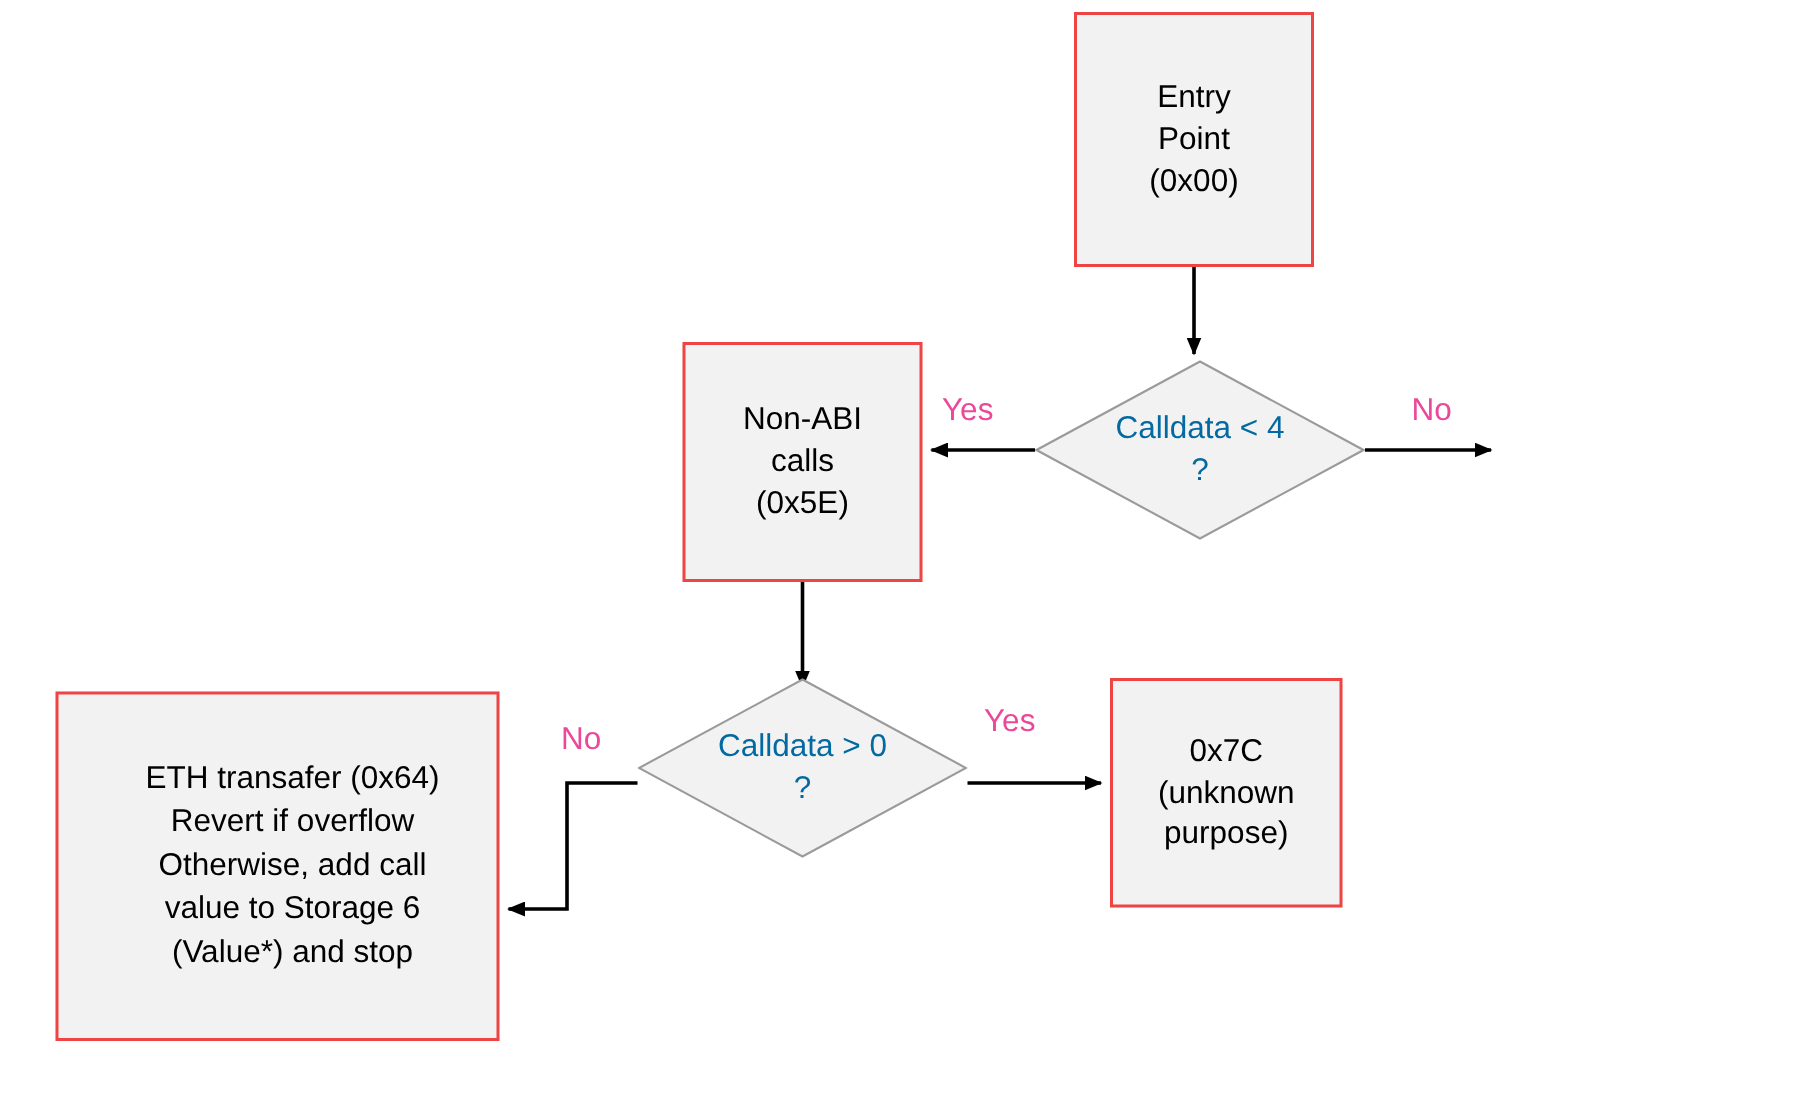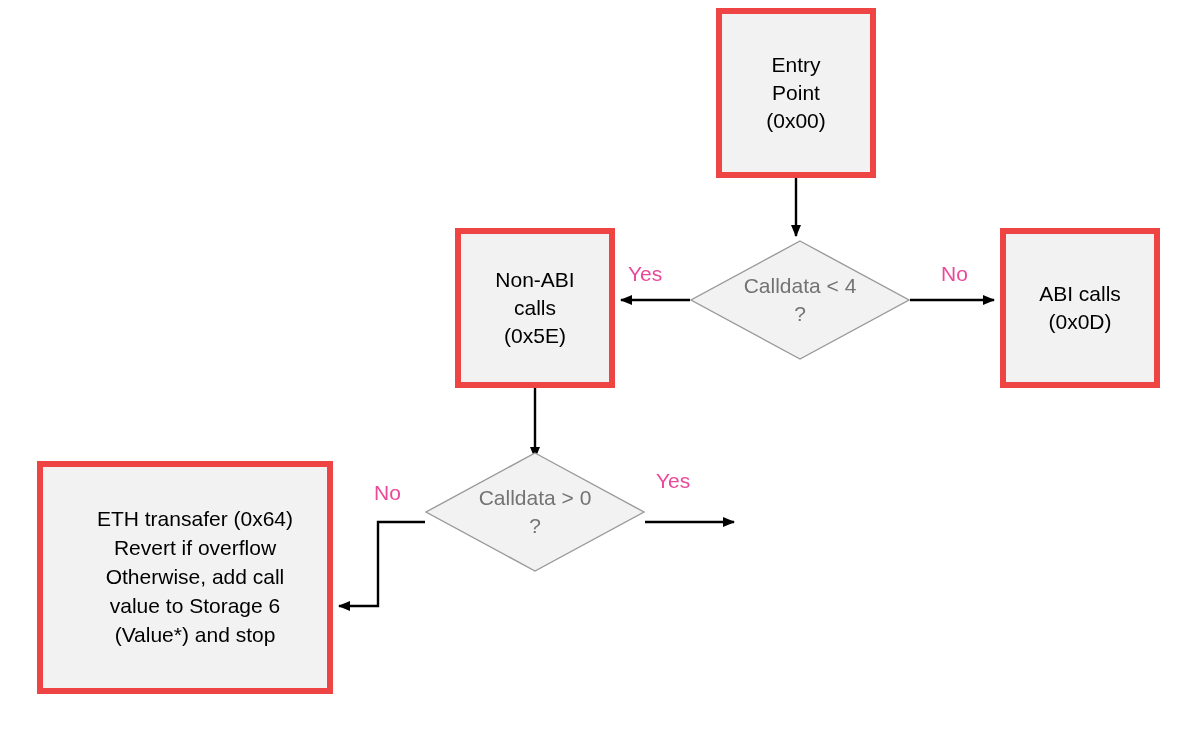--- a/index.html
+++ b/index.html
@@ -23,21 +23,21 @@
     left: 0;
     top: 0;
     width: 1200px;
     height: 735px;
     pointer-events: none;
   }
   .node {
     position: absolute;
     box-sizing: border-box;
     background: #f2f2f2;
-    border: 6px solid #ef4444;
+    border: 2px solid #ef4444;
     display: flex;
     align-items: center;
     justify-content: center;
     text-align: center;
     color: #000000;
     font-size: 21px;
     line-height: 1.33;
     white-space: pre-line;
     z-index: 2;
   }
@@ -60,21 +60,21 @@
     left: 0;
     top: 0;
     width: 100%;
     height: 100%;
     display: flex;
     align-items: center;
     justify-content: center;
     text-align: center;
     font-size: 21px;
     line-height: 1.33;
-    color: #737373;
+    color: #0369a1;
     white-space: pre-line;
   }
   .edge-label {
     position: absolute;
     font-size: 21px;
     color: #ec4899;
     line-height: 1;
     z-index: 3;
     white-space: nowrap;
   }
@@ -131,37 +131,38 @@
   <div class="edge-label" style="left:628px; top:263px;">Yes</div>
 
   <div class="edge-label" style="left:941px; top:263px;">No</div>
 
   <div class="node" style="left:455px; top:228px; width:160px; height:160px;">
     <span class="node-text">Non-ABI
 calls
 (0x5E)</span>
   </div>
 
-  <div class="node" style="left:1000px; top:228px; width:160px; height:160px;">
-    <span class="node-text">ABI calls
-(0x0D)</span>
-  </div>
 
   <div class="diamond-wrap" style="left:425px; top:452px; width:220px; height:120px;">
     <svg class="diamond-svg" width="220" height="120" viewBox="0 0 220 120" xmlns="http://www.w3.org/2000/svg">
       <polygon points="110,1 219,60 110,119 1,60" fill="#f2f2f2" stroke="#9a9a9a" stroke-width="1.4"></polygon>
     </svg>
     <div class="diamond-label">Calldata &gt; 0
 ?</div>
   </div>
 
   <div class="edge-label" style="left:656px; top:470px;">Yes</div>
 
   <div class="edge-label" style="left:374px; top:482px;">No</div>
 
+  <div class="node" style="left:740px; top:452px; width:155px; height:153px;">
+    <span class="node-text">0x7C
+(unknown
+purpose)</span>
+  </div>
 
   <div class="node" style="left:37px; top:461px; width:296px; height:233px;padding-left:20px;">
     <span class="node-text eth-text">ETH transafer (0x64)
 Revert if overflow
 Otherwise, add call
 value to Storage 6
 (Value*) and stop</span>
   </div>
 
 </div>

